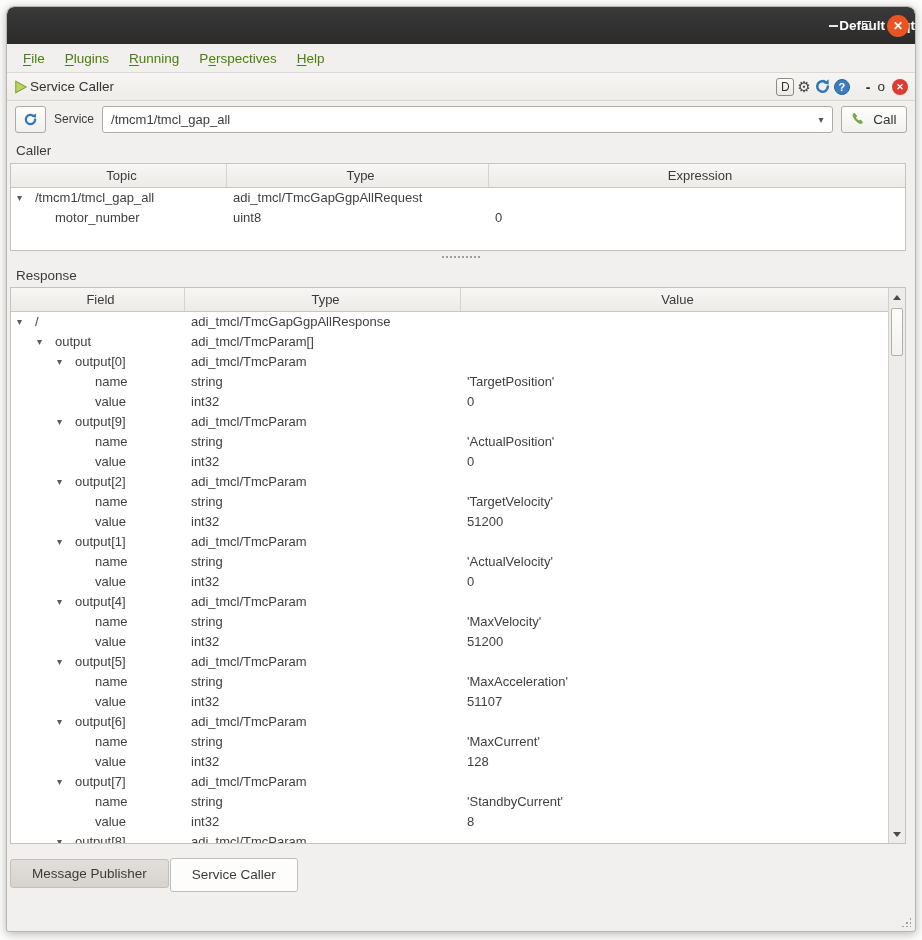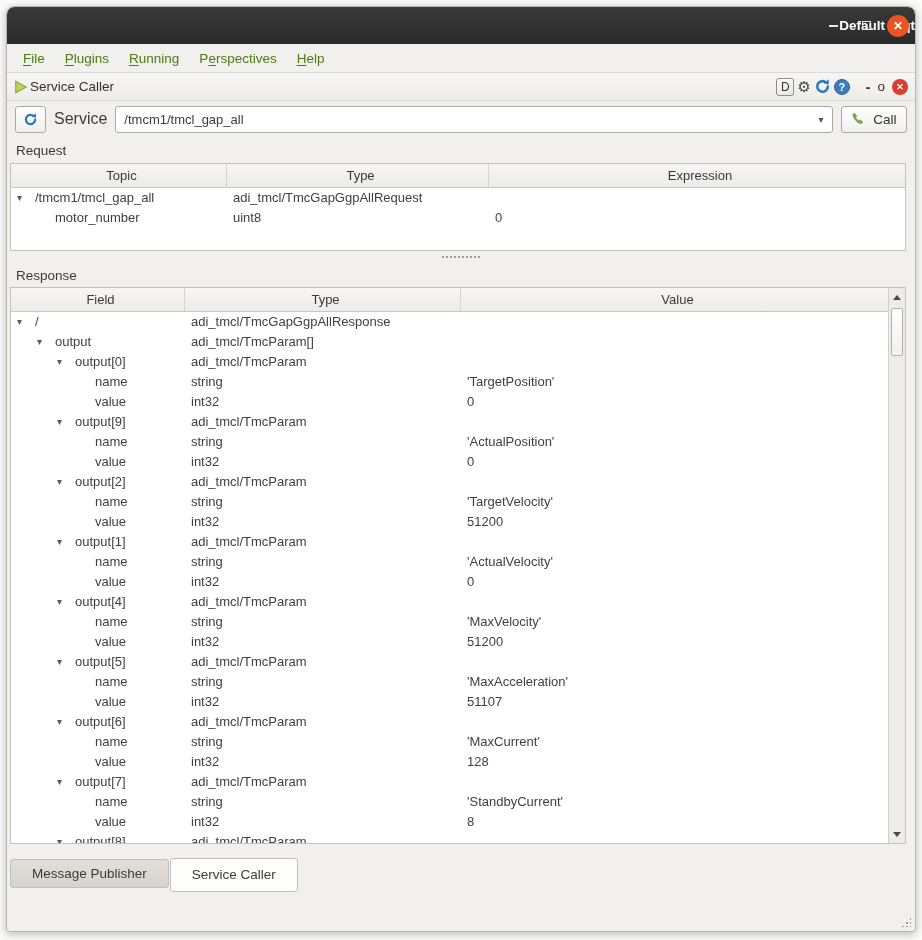--- a/index.html
+++ b/index.html
@@ -43,21 +43,21 @@
   .txt-btn { font-size:14px; color:#2e2e2e; padding:0 2px; font-weight:bold; }
   .txt-btn.o { font-weight:normal; font-size:13.5px; }
   .plugin-close { width:16px; height:16px; border-radius:50%; background:#dc3c32;
                   color:#fff; font-size:9px; font-weight:bold; display:flex; align-items:center; justify-content:center; margin-left:2px; }
   .gap8 { width:8px; }
 
   
   .toolbar { height:36px; flex:0 0 36px; display:flex; align-items:center; padding:0 8px; gap:8px; }
   .tool-btn { width:31px; height:27px; border:1px solid #aeaaa4; border-radius:3px;
               background:linear-gradient(#fefefe,#f1f0ee); display:flex; align-items:center; justify-content:center; }
-  .svc-label { font-size:16px; }
+  .svc-label { font-size:12px; }
   .combo { flex:1; height:27px; border:1px solid #aeaaa4; border-radius:3px; background:#ffffff;
            display:flex; align-items:center; position:relative; }
   .combo input { flex:1; border:none; outline:none; background:transparent; font-family:"Liberation Sans",sans-serif;
                  font-size:13px; color:#3c3c3c; padding:0 8px; }
   .combo .arrow { width:22px; text-align:center; color:#555; font-size:10px; }
   .call-btn { width:66px; height:27px; border:1px solid #aeaaa4; border-radius:3px;
               background:linear-gradient(#fefefe,#f1f0ee); display:flex; align-items:center; justify-content:center; gap:8px;
               font-size:13.5px; color:#333; }
 
   
@@ -190,21 +190,21 @@
         <span>
           <svg width="14" height="14" viewBox="0 0 16 16">
               <path d="M3 1.8 C2 2.7 1.9 4.5 3.7 7.3 C5.4 10 8 12.4 10.2 13.1 C11.5 13.5 12.7 13 13.3 11.9 L11.3 9.5 C11 9.2 10.5 9.1 10.1 9.4 L9 10.2 C7.6 9.4 6 7.8 5.3 6.3 L6.2 5.3 C6.5 4.9 6.5 4.4 6.2 4.1 L4.2 1.7 C3.8 1.4 3.3 1.5 3 1.8 Z" fill="#76b041" stroke="#55812b" stroke-width="0.6"></path>
             </svg>
         </span>
         <span>Call</span>
       </div>
     </div>
 
     <div class="req-label">
-      <span class="section-label">Request</span>
+      <span class="section-label">Caller</span>
     </div>
     <div class="table req-table">
       <div class="thead">
           <div class="hcell hc1">Topic</div>
           <div class="hcell hc2">Type</div>
           <div class="hcell hc3">Expression</div>
         </div>
       <div class="rows">
           <div class="trow">
             <div class="c c1">

